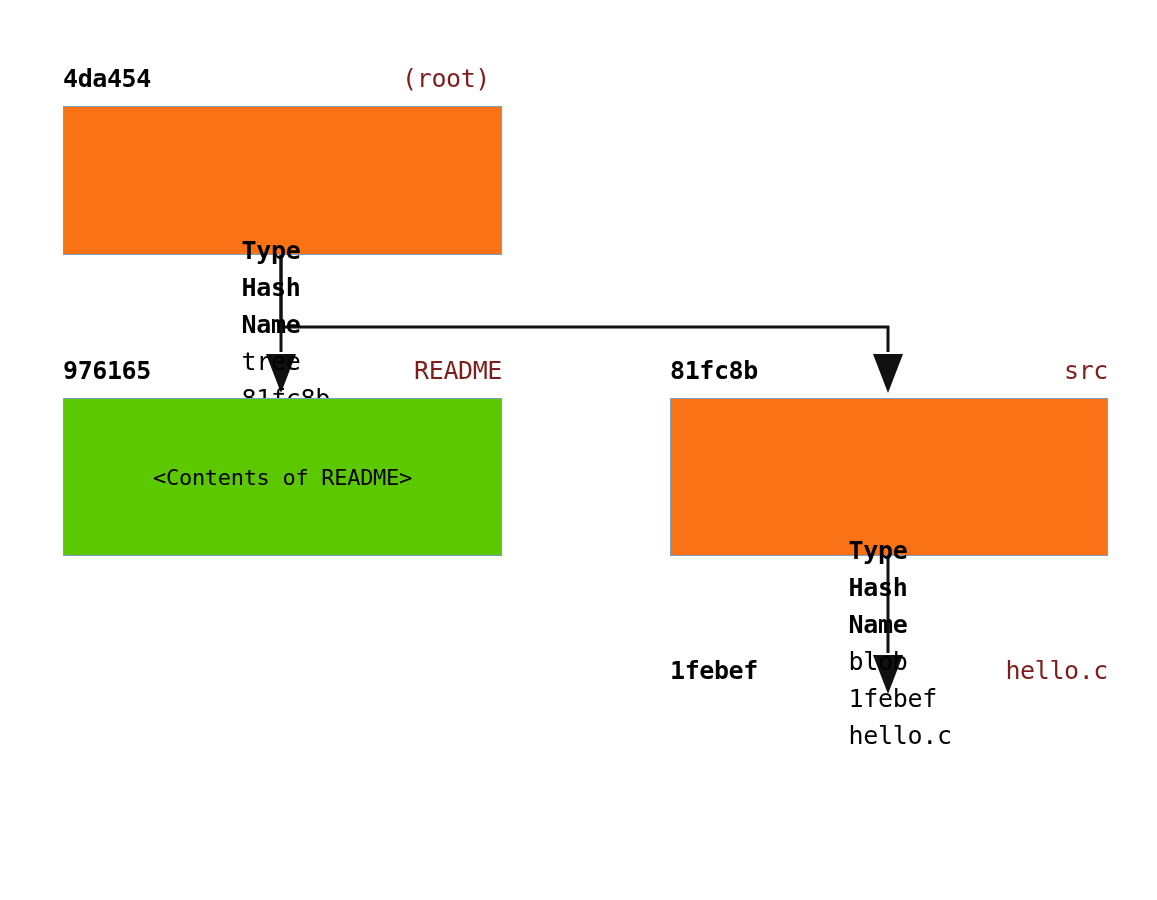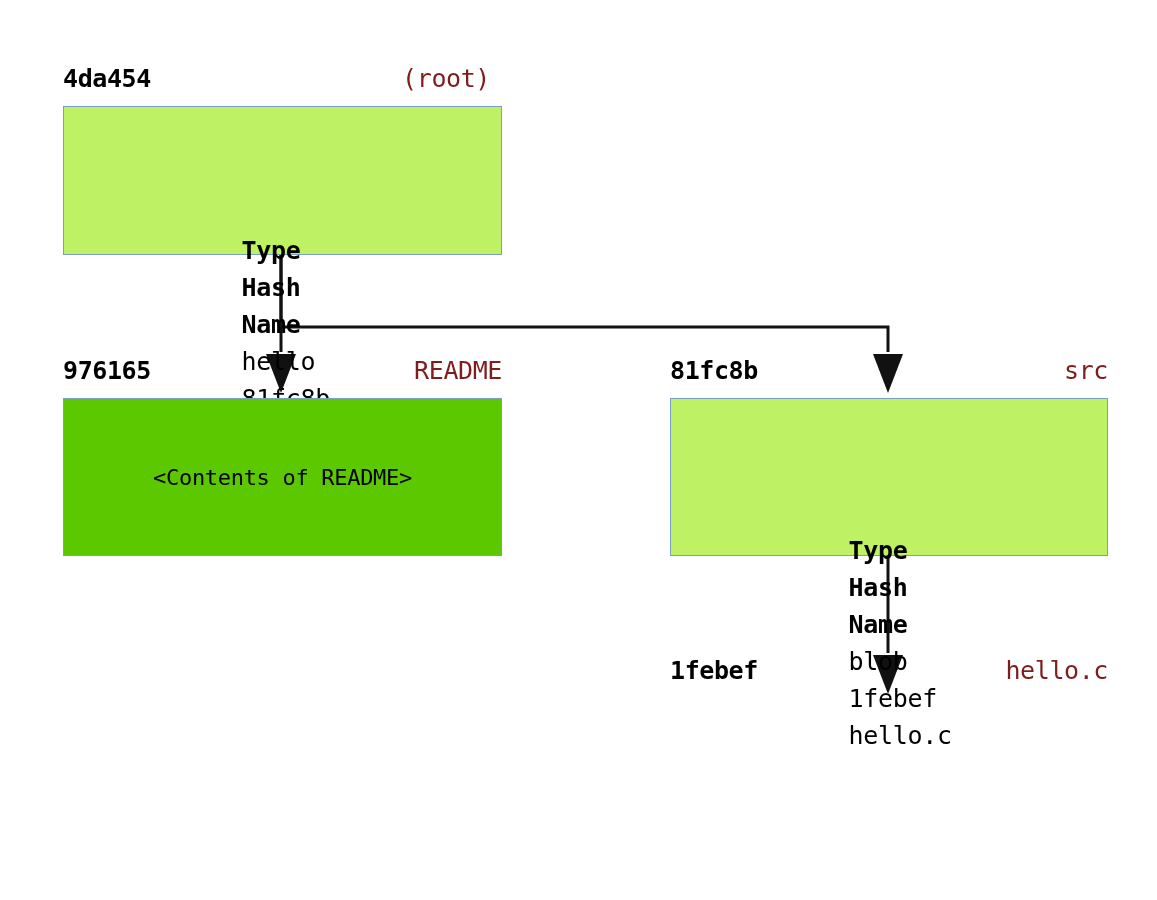--- a/index.html
+++ b/index.html
@@ -52,21 +52,21 @@
   .node-label.inset {
     margin-right: 12px;
   }
 
   .box {
     position: absolute;
     box-sizing: border-box;
     border: 1px solid #7a9ec4;
   }
   .box.tree {
-    background: #bef264;
+    background: #f97316;
   }
   .box.blob {
     background: #5CC800;
   }
 
   
   .tree-table {
     position: absolute;
     left: 27px;
     top: 14px;
@@ -151,21 +151,21 @@
       <span class="node-label inset">(root)</span>
     </div>
     <div class="box tree" style="left:0; top:44px; width:439px; height:149px;">
       <div class="tree-table">
         <span class="tree-row head">
           <span class="cell type">Type</span>
           <span class="cell hash">Hash</span>
           <span class="cell name">Name</span>
         </span>
         <span class="tree-row">
-          <span class="cell type">hello</span>
+          <span class="cell type">tree</span>
           <span class="cell hash">81fc8b</span>
           <span class="cell name">src</span>
         </span>
         <span class="tree-row">
           <span class="cell type">blob</span>
           <span class="cell hash">976165</span>
           <span class="cell name">README</span>
         </span>
       </div>
     </div>

